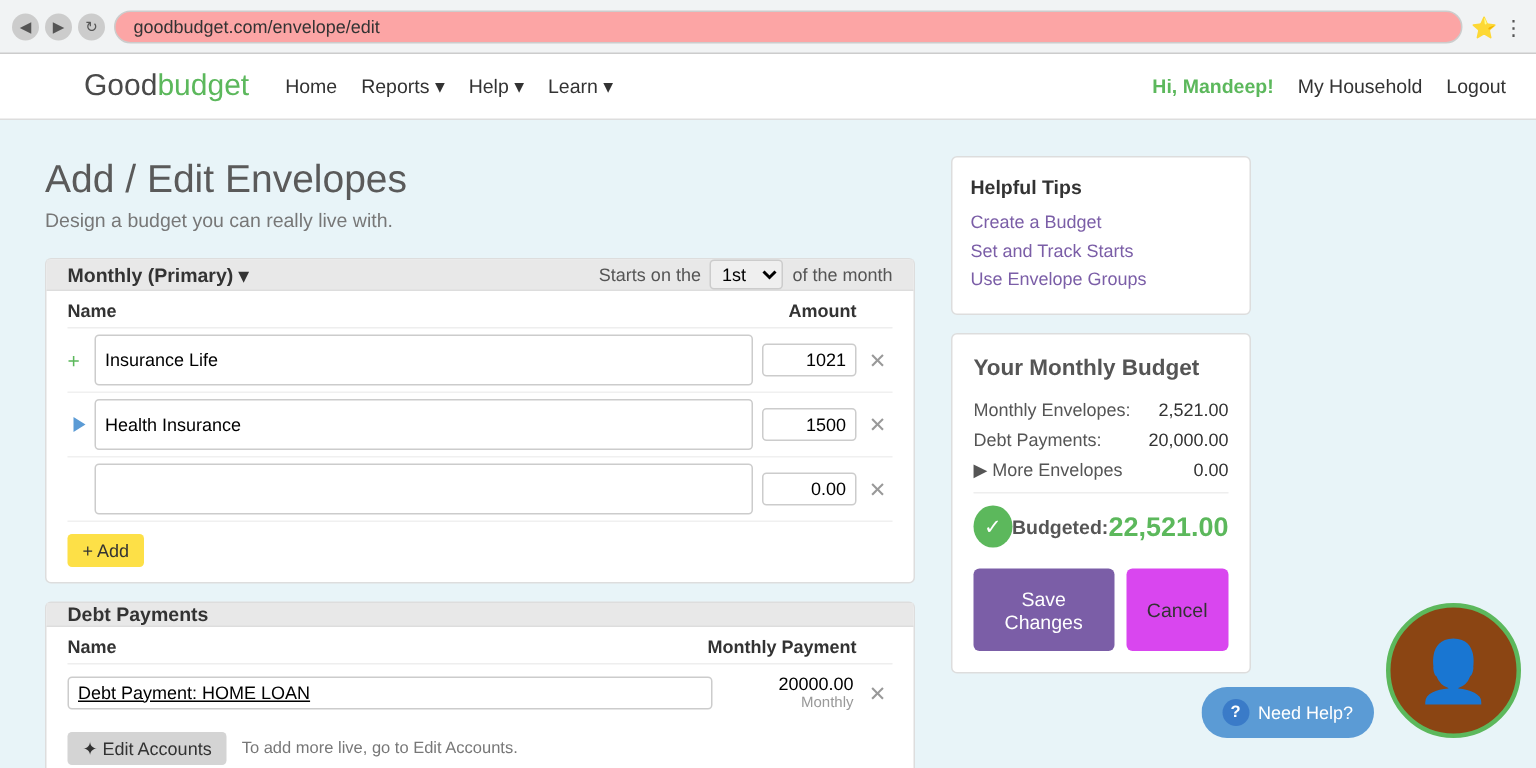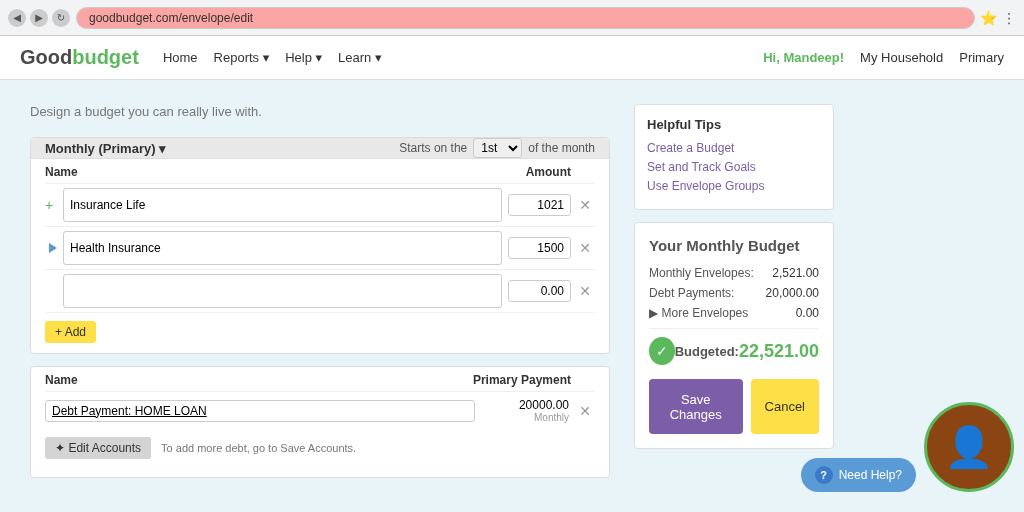--- a/index.html
+++ b/index.html
@@ -55,22 +55,23 @@
       background: #fff;
       height: 44px;
       display: flex;
       align-items: center;
       padding: 0 20px;
       border-bottom: 1px solid #ddd;
       gap: 24px;
     }
     .navbar-brand {
       font-size: 20px;
-      font-weight: bold;
+      font-weight: normal;
       color: #4a4a4a;
+      margin-left: 36px;
     }
     .navbar-brand span { color: #5cb85c; }
     .nav-links {
       display: flex;
       gap: 16px;
       align-items: center;
       flex: 1;
     }
     .nav-link {
       color: #333;
@@ -381,21 +382,21 @@
     .save-btn {
       background: #7b5ea7;
       color: #fff;
       border: none;
       border-radius: 4px;
       padding: 6px 14px;
       font-size: 13px;
       cursor: pointer;
     }
     .cancel-btn {
-      background: #fde047;
+      background: #d946ef;
       color: #333;
       border: none;
       border-radius: 4px;
       padding: 20px 14px;
       font-size: 13px;
       cursor: pointer;
     }
 
     
     .avatar-container {
@@ -460,27 +461,28 @@
   </div>
   <div class="nav-links">
     <a class="nav-link">Home</a>
     <a class="nav-link">Reports ▾</a>
     <a class="nav-link">Help ▾</a>
     <a class="nav-link">Learn ▾</a>
   </div>
   <div class="nav-right">
     <span class="nav-hi">Hi, Mandeep!</span>
     <a class="nav-link-plain">My Household</a>
-    <a class="nav-link-plain">Primary</a>
+    <a class="nav-link-plain">Logout</a>
   </div>
 </div>
 
 <div class="main-content">
 
   <div class="left-panel">
+    <h1 class="page-title">Add / Edit Envelopes</h1>
     <p class="page-subtitle">Design a budget you can really live with.</p>
 
     <div class="section-card">
       <div class="section-header">
         <span class="section-header-title">Monthly (Primary) ▾</span>
         <div class="section-header-right">
           <span>Starts on the</span>
           <select class="starts-select">
             <option>1st</option>
             <option>2nd</option>
@@ -521,54 +523,57 @@
           <input class="envelope-name-input" value="" style="">
           <input class="envelope-amount-input" value="0.00" style="">
           <span class="row-delete">✕</span>
         </div>
 
         <button class="add-btn">+ Add</button>
       </div>
     </div>
 
     <div class="section-card">
+      <div class="section-header">
+        <span class="section-header-title">Debt Payments</span>
+      </div>
       <div class="section-body">
         <div class="debt-table-header">
           <span class="debt-col-name">Name</span>
-          <span class="debt-col-payment">Primary Payment</span>
+          <span class="debt-col-payment">Monthly Payment</span>
         </div>
 
         <div class="debt-row">
           <input class="debt-name-input" value="Debt Payment: HOME LOAN" style="">
           <div class="debt-amount-cell">
             <div>20000.00</div>
             <div class="debt-monthly">Monthly</div>
           </div>
           <span class="debt-delete">✕</span>
         </div>
 
         <div class="debt-actions">
           <button class="edit-accounts-btn">✦ Edit Accounts</button>
-          <span class="edit-hint">To add more debt, go to Save Accounts.</span>
+          <span class="edit-hint">To add more live, go to Edit Accounts.</span>
         </div>
       </div>
     </div>
 
   </div>
 
   <div class="right-panel">
 
     <div class="helpful-tips">
       <div class="helpful-tips-title">Helpful Tips</div>
       <ul class="tips-list">
         <li>
           <a>Create a Budget</a>
         </li>
         <li>
-          <a>Set and Track Goals</a>
+          <a>Set and Track Starts</a>
         </li>
         <li>
           <a>Use Envelope Groups</a>
         </li>
       </ul>
     </div>
 
     <div class="budget-summary">
       <div class="budget-summary-title">Your Monthly Budget</div>
 

